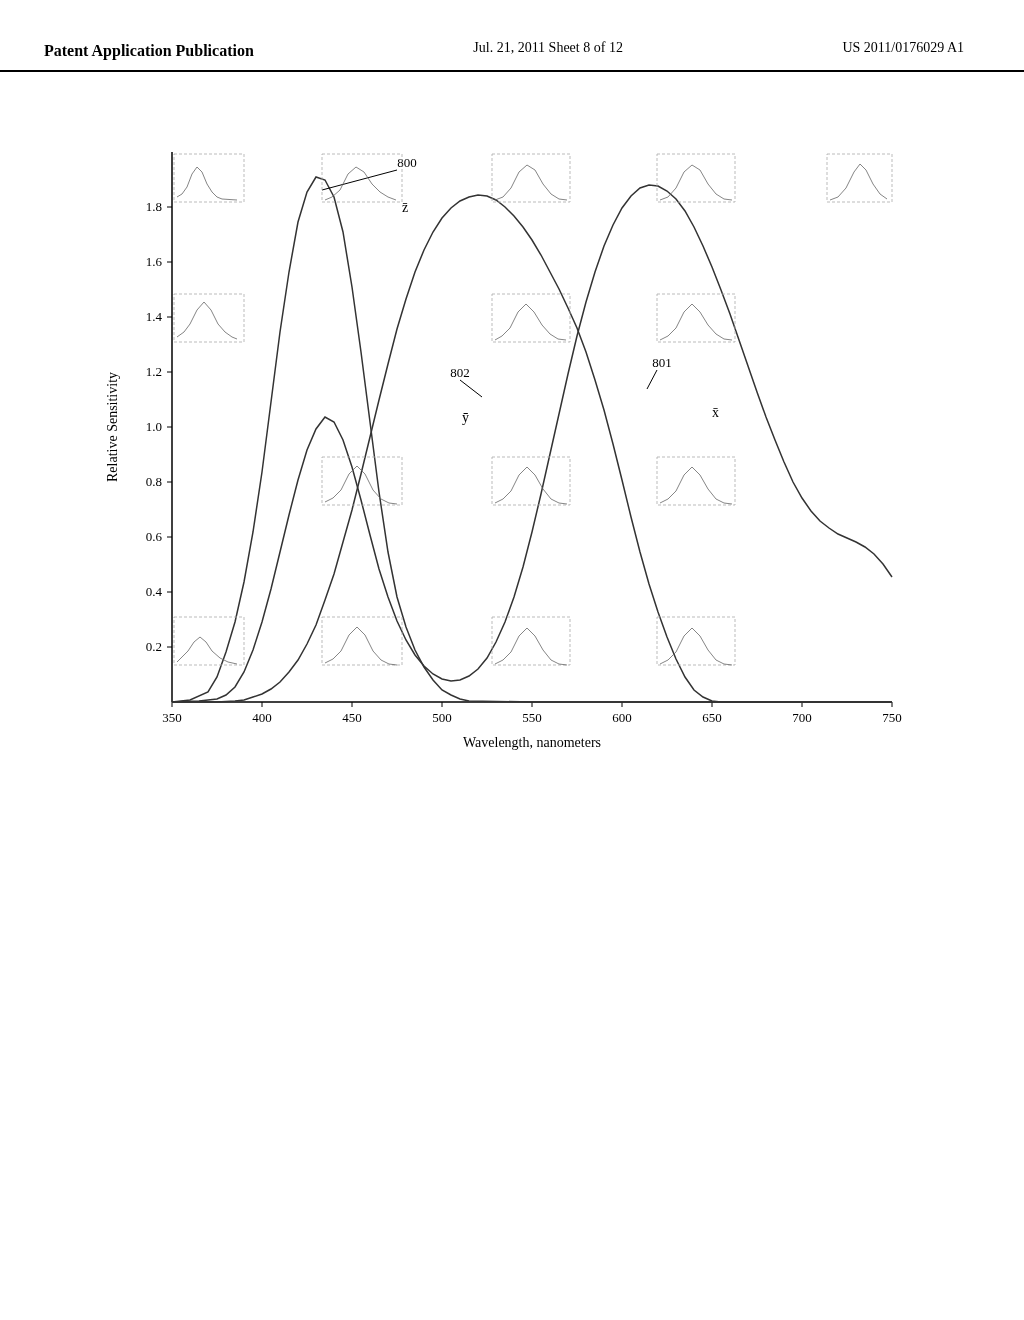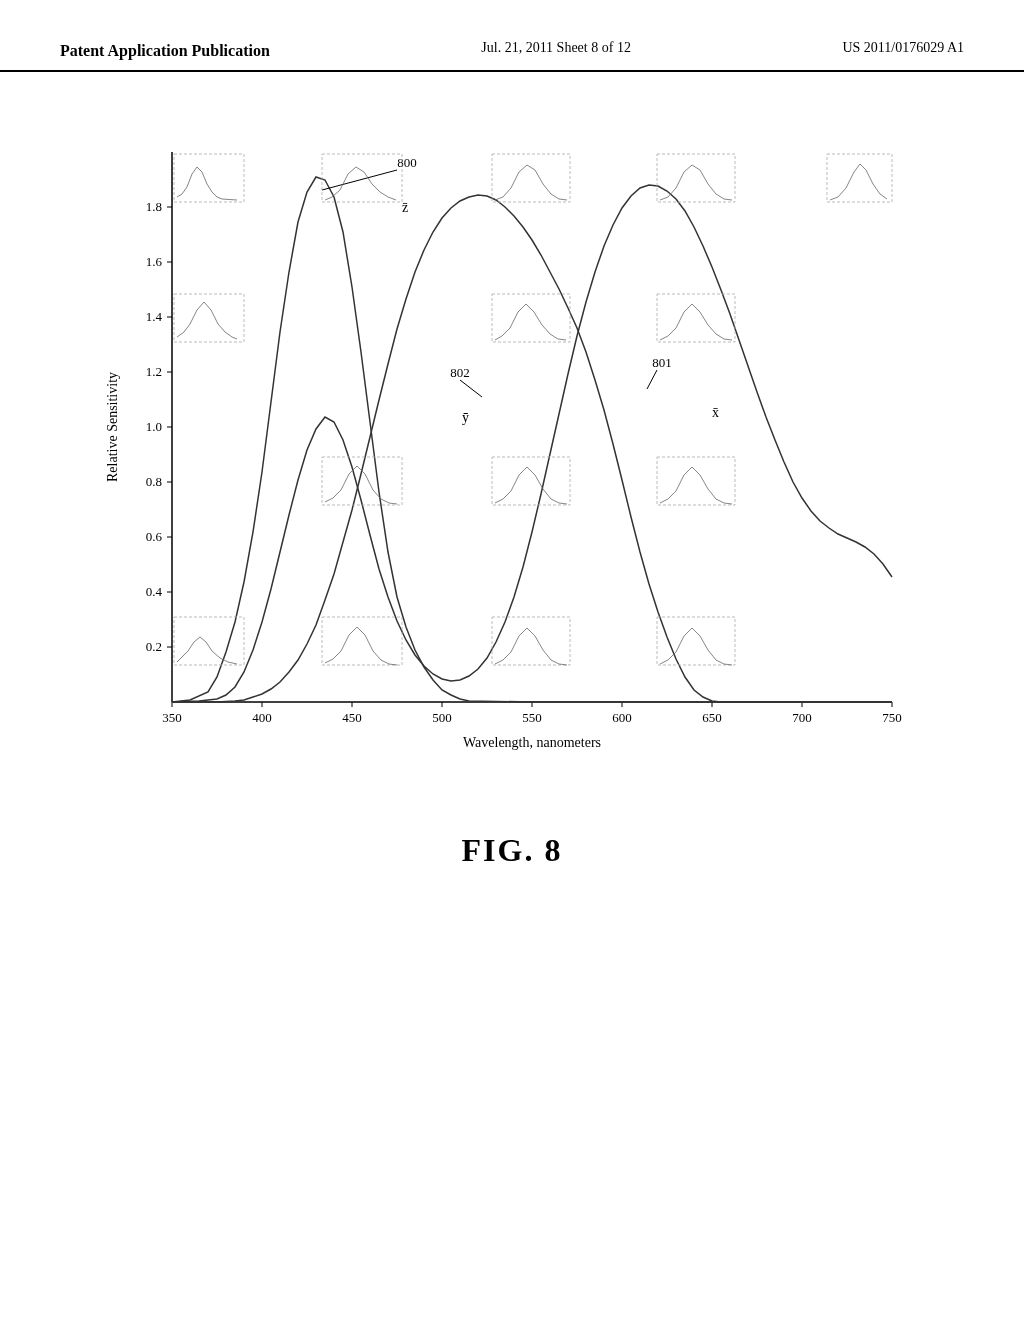--- a/index.html
+++ b/index.html
@@ -10,21 +10,21 @@
       height: 1320px;
       overflow: hidden;
       position: relative;
     }
 
     
     .header {
       display: flex;
       justify-content: space-between;
       align-items: flex-start;
-      padding: 40px 60px 0 60px;
+      padding: 40px 60px 0 44px;
       border-bottom: 2px solid #000;
       padding-bottom: 8px;
     }
     .header-left {
       font-weight: bold;
       font-size: 16px;
       line-height: 1.4;
     }
     .header-center {
       font-size: 14px;
@@ -381,14 +381,13 @@
 
       <rect x="390" y="485" width="78" height="48" fill="none" stroke="#aaa" stroke-width="0.8" stroke-dasharray="3,2"></rect>
       <polyline fill="none" stroke="#666" stroke-width="0.8" points="393,532 401,528 409,520 417,504 425,496 433,504 441,518 449,528 457,532 465,533"></polyline>
 
       <rect x="555" y="485" width="78" height="48" fill="none" stroke="#aaa" stroke-width="0.8" stroke-dasharray="3,2"></rect>
       <polyline fill="none" stroke="#666" stroke-width="0.8" points="558,532 566,528 574,520 582,504 590,496 598,504 606,518 614,528 622,532 630,533"></polyline>
 
     </svg>
   </div>
 
-  <div class="fig-label">FIG. 8</div>
 </div>
 
 </body></html>

